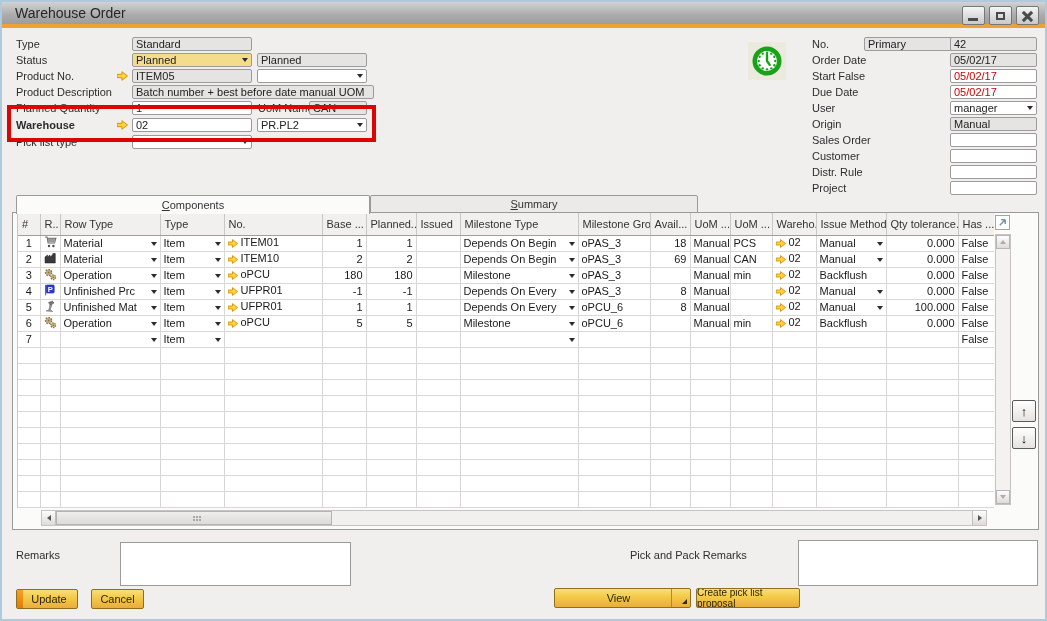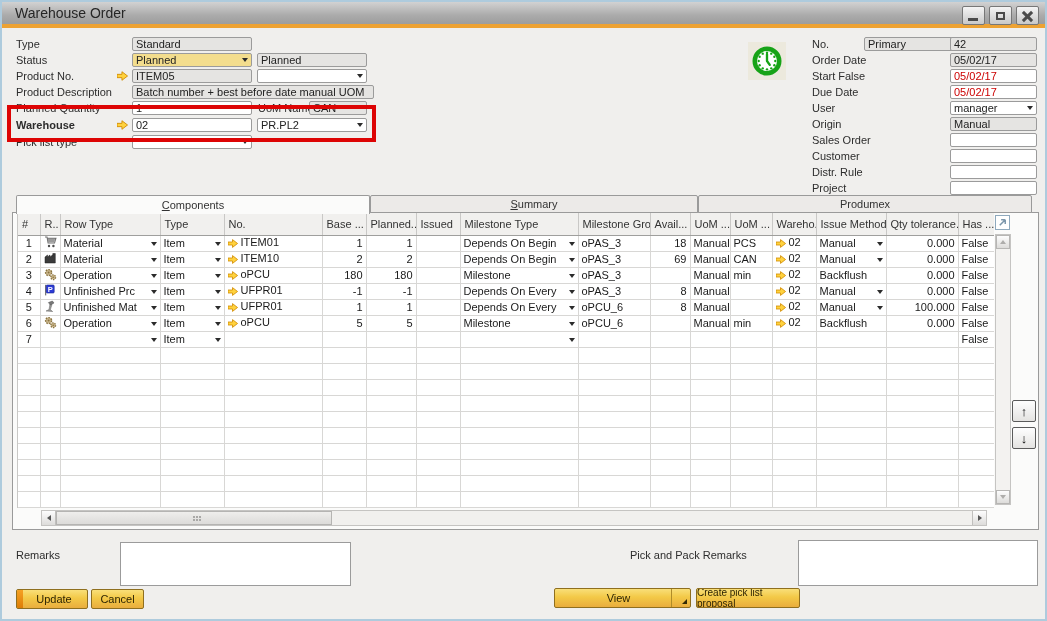--- a/index.html
+++ b/index.html
@@ -209,21 +209,20 @@
 
   <div class="tabs" id="tabs">
       <div class="tab active" style="width: 354px;">
         <u>C</u>
         <span>omponents</span>
       </div>
       <div class="tab" style="width: 328px;">
         <u>S</u>
         <span>ummary</span>
       </div>
-      <div class="tab" style="width: 334px;">Produmex</div>
     </div>
 
   <div class="panel">
     <div class="grid-wrap">
       <table class="grid" id="grid">
           <colgroup>
             <col style="width: 22px;">
             <col style="width: 20px;">
             <col style="width: 100px;">
             <col style="width: 64px;">
@@ -669,21 +668,21 @@
           <span class="tri-right"></span>
         </div>
     </div>
   </div>
 
   <span class="flabel" style="left:14px;top:546px">Remarks</span>
   <textarea class="remarks-box" style="left: 118px; top: 540px; width: 231px; height: 44px;"></textarea>
   <span class="flabel" style="left:628px;top:546px">Pick and Pack Remarks</span>
   <textarea class="remarks-box" style="left: 796px; top: 538px; width: 240px; height: 46px;"></textarea>
 
-  <div class="btn-gold" style="left:14px;top:587px;width:72px">
+  <div class="btn-gold" style="left:14px;top:587px;width:62px">
     <span class="accent"></span>
     <span style="margin-left:4px">Update</span>
   </div>
   <div class="btn-gold" style="left:89px;top:587px;width:53px">
     <span>Cancel</span>
   </div>
   <div class="btn-gold" style="left:552px;top:586px;width:137px">
     <span style="margin-right:8px">View</span>
     <span class="view-seg">
         <span class="corner-tri"></span>

